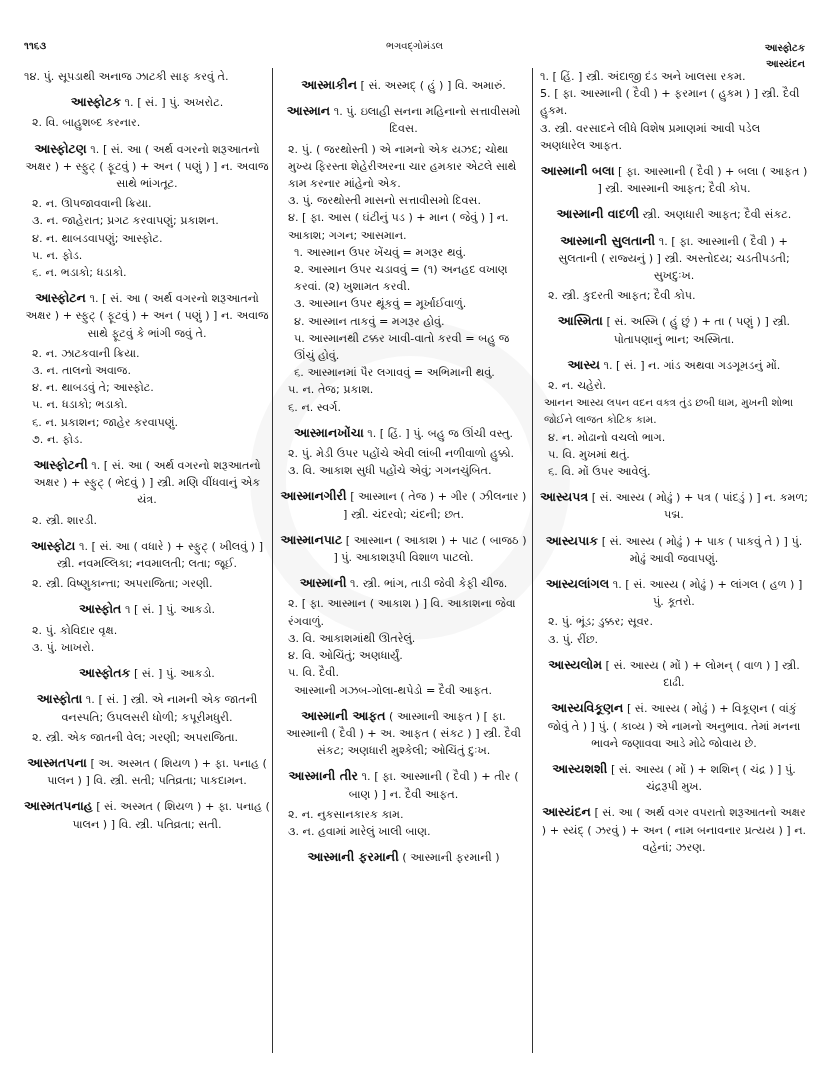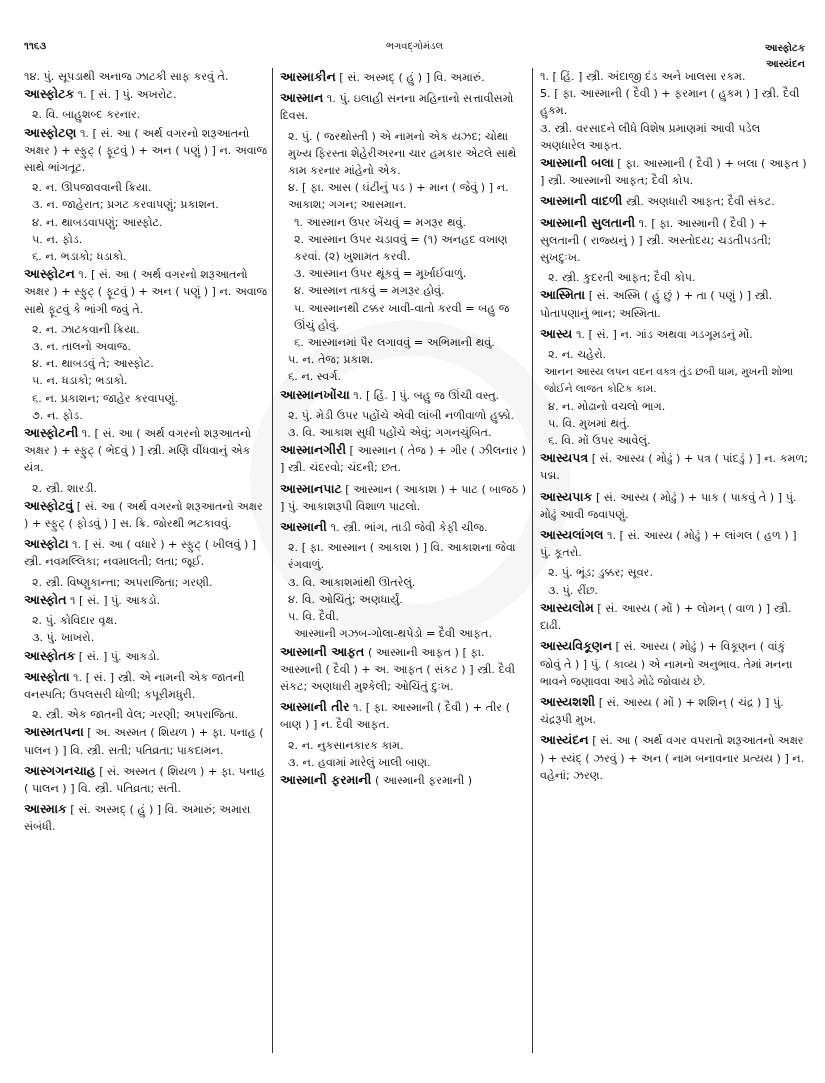--- a/index.html
+++ b/index.html
@@ -22,21 +22,21 @@
   }
   .col {
     position: absolute; top: 68px; bottom: 16px;
     font-size: 11.2px; line-height: 17.2px;
   }
   .col1 { left: 24px; width: 246px; }
   .col2 { left: 280px; width: 247px; }
   .col3 { left: 540px; width: 268px; }
   .divider { position: absolute; top: 68px; bottom: 30px; width: 1px; background: #333; }
   .d1 { left: 272px; } .d2 { left: 532px; }
-  .entry { margin: 0 0 3px 0; }
+  .entry { margin: 8px 0 3px 0; text-align: center; }
   .hw { font-weight: bold; font-size: 12.5px; }
   .sense { padding-left: 8px; }
   .idiom { padding-left: 14px; }
   .quote { padding-left: 4px; font-size: 10.5px; }
   .quote-src { text-align: right; font-weight: bold; font-size: 10.5px; }
   .cont { padding-left: 0; }
 </style>
 </head>
 <body>
 
@@ -66,37 +66,36 @@
     <div class="sense">૬. ન. ભડાકો; ધડાકો.</div>
     <div class="entry"><span class="hw">આસ્ફોટન</span><span> ૧. [ સં. આ ( અર્થ વગરનો શરૂઆતનો અક્ષર ) + સ્ફુટ્ ( ફૂટવું ) + અન ( પણું ) ] ન. અવાજ સાથે ફૂટવું કે ભાંગી જવું તે.</span></div>
     <div class="sense">૨. ન. ઝાટકવાની ક્રિયા.</div>
     <div class="sense">૩. ન. તાલનો અવાજ.</div>
     <div class="sense">૪. ન. થાબડવું તે; આસ્ફોટ.</div>
     <div class="sense">૫. ન. ધડાકો; ભડાકો.</div>
     <div class="sense">૬. ન. પ્રકાશન; જાહેર કરવાપણું.</div>
     <div class="sense">૭. ન. ફોડ.</div>
     <div class="entry"><span class="hw">આસ્ફોટની</span><span> ૧. [ સં. આ ( અર્થ વગરનો શરૂઆતનો અક્ષર ) + સ્ફુટ્ ( ભેદવું ) ] સ્ત્રી. મણિ વીંધવાનું એક યંત્ર.</span></div>
     <div class="sense">૨. સ્ત્રી. શારડી.</div>
-    <div class="entry"><span class="hw">આસ્ફોટવું</span><span> [ સં. આ ( અર્થ વગરનો શરૂઆતનો અક્ષર ) + સ્ફુટ્ ( ફોડવું ) ] સ. ક્રિ. જોરથી ભટકાવવું.</span></div>
     <div class="entry"><span class="hw">આસ્ફોટા</span><span> ૧. [ સં. આ ( વધારે ) + સ્ફુટ્ ( ખીલવું ) ] સ્ત્રી. નવમલ્લિકા; નવમાલતી; લતા; જૂઈ.</span></div>
     <div class="sense">૨. સ્ત્રી. વિષ્ણુકાન્તા; અપરાજિતા; ગરણી.</div>
     <div class="entry"><span class="hw">આસ્ફોત</span><span> ૧ [ સં. ] પું. આકડો.</span></div>
     <div class="sense">૨. પું. કોવિદાર વૃક્ષ.</div>
     <div class="sense">૩. પું. ખાખરો.</div>
     <div class="entry"><span class="hw">આસ્ફોતક</span><span> [ સં. ] પું. આકડો.</span></div>
     <div class="entry"><span class="hw">આસ્ફોતા</span><span> ૧. [ સં. ] સ્ત્રી. એ નામની એક જાતની વનસ્પતિ; ઉપલસરી ધોળી; કપૂરીમધુરી.</span></div>
     <div class="sense">૨. સ્ત્રી. એક જાતની વેલ; ગરણી; અપરાજિતા.</div>
     <div class="entry"><span class="hw">આસ્મતપના</span><span> [ અ. અસ્મત ( શિયળ ) + ફા. પનાહ ( પાલન ) ] વિ. સ્ત્રી. સતી; પતિવ્રતા; પાકદામન.</span></div>
-    <div class="entry"><span class="hw">આસ્ગગનચાહ</span><span> [ સં. અસ્મત ( શિયળ ) + ફા. પનાહ ( પાલન ) ] વિ. સ્ત્રી. પતિવ્રતા; સતી.</span></div>
-    <div class="entry"><span class="hw">આસ્માક</span><span> [ સં. અસ્મદ્ ( હું ) ] વિ. અમારું; અમારા સંબંધી.</span></div>
+    <div class="entry"><span class="hw">આસ્મતપનાહ</span><span> [ સં. અસ્મત ( શિયળ ) + ફા. પનાહ ( પાલન ) ] વિ. સ્ત્રી. પતિવ્રતા; સતી.</span></div>
   </div>
 <div class="col col2">
     <div class="entry"><span class="hw">આસ્માકીન</span><span> [ સં. અસ્મદ્ ( હું ) ] વિ. અમારું.</span></div>
     <div class="entry"><span class="hw">આસ્માન</span><span> ૧. પું. ઇલાહી સનના મહિનાનો સત્તાવીસમો દિવસ.</span></div>
     <div class="sense">૨. પું. ( જરથોસ્તી ) એ નામનો એક યઝદ; ચોથા મુખ્ય ફિરસ્તા શેહેરીઅરના ચાર હમકાર એટલે સાથે કામ કરનાર માંહેનો એક.</div>
+    <div class="sense">૩. પું. જરથોસ્તી માસનો સત્તાવીસમો દિવસ.</div>
     <div class="sense">૪. [ ફા. આસ ( ઘંટીનું પડ ) + માન ( જેવું ) ] ન. આકાશ; ગગન; આસમાન.</div>
     <div class="idiom">૧. આસ્માન ઉપર ખેંચવું = મગરૂર થવું.</div>
     <div class="idiom">૨. આસ્માન ઉપર ચડાવવું = (૧) અનહદ વખાણ કરવાં. (૨) ખુશામત કરવી.</div>
     <div class="idiom">૩. આસ્માન ઉપર થૂંકવું = મૂર્ખાઈવાળું.</div>
     <div class="idiom">૪. આસ્માન તાકવું = મગરૂર હોવું.</div>
     <div class="idiom">૫. આસ્માનથી ટક્કર ખાવી-વાતો કરવી = બહુ જ ઊંચું હોવું.</div>
     <div class="idiom">૬. આસ્માનમાં પૈર લગાવવું = અભિમાની થવું.</div>
     <div class="sense">૫. ન. તેજ; પ્રકાશ.</div>
     <div class="sense">૬. ન. સ્વર્ગ.</div>
     <div class="entry"><span class="hw">આસ્માનખોંચા</span><span> ૧. [ હિં. ] પું. બહુ જ ઊંચી વસ્તુ.</span></div>

